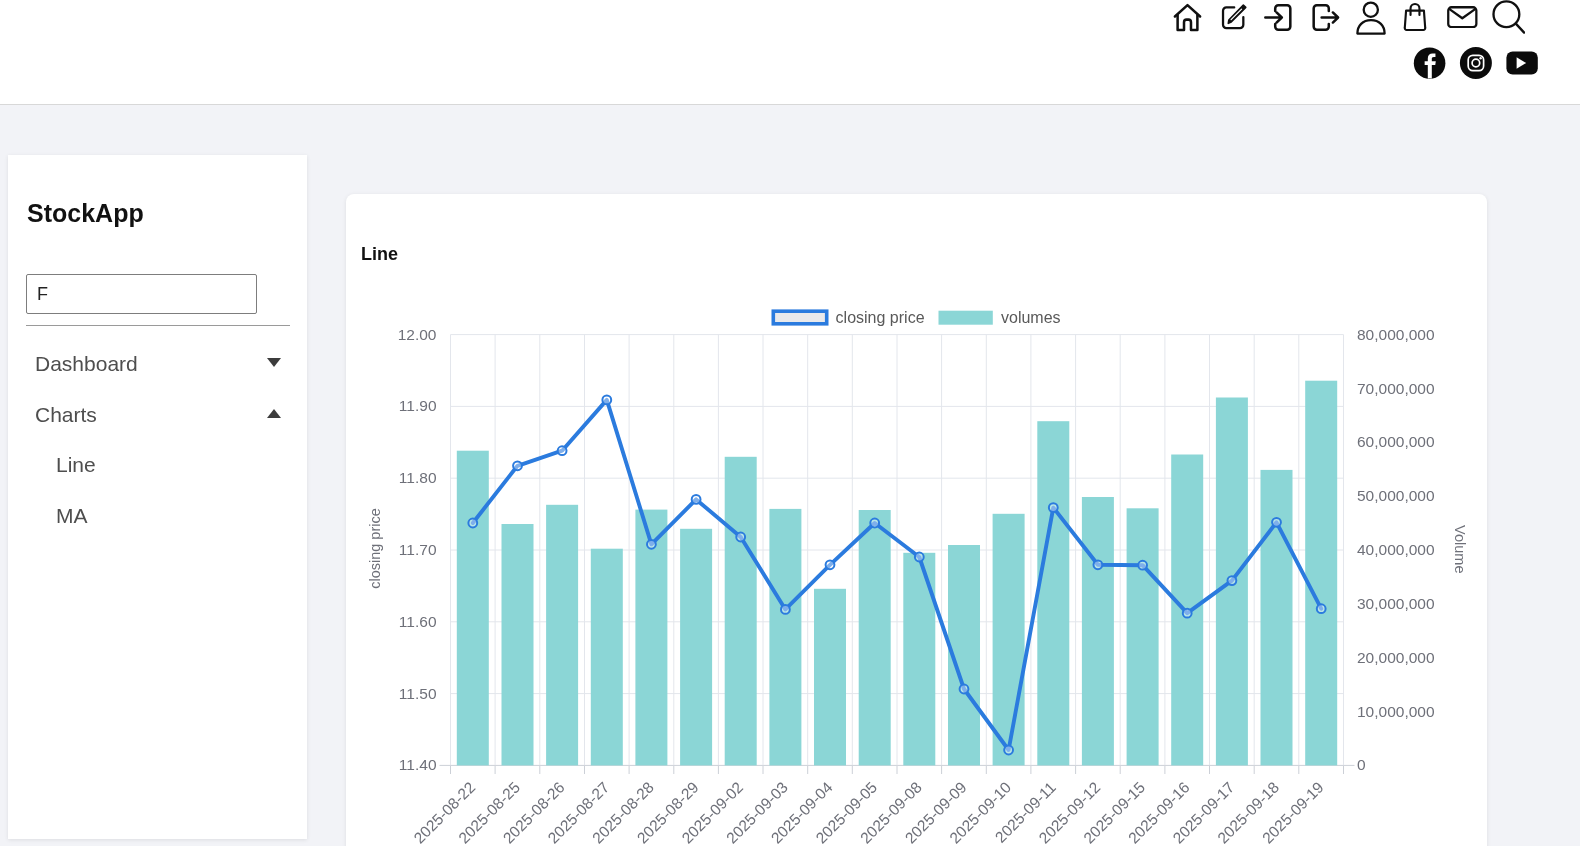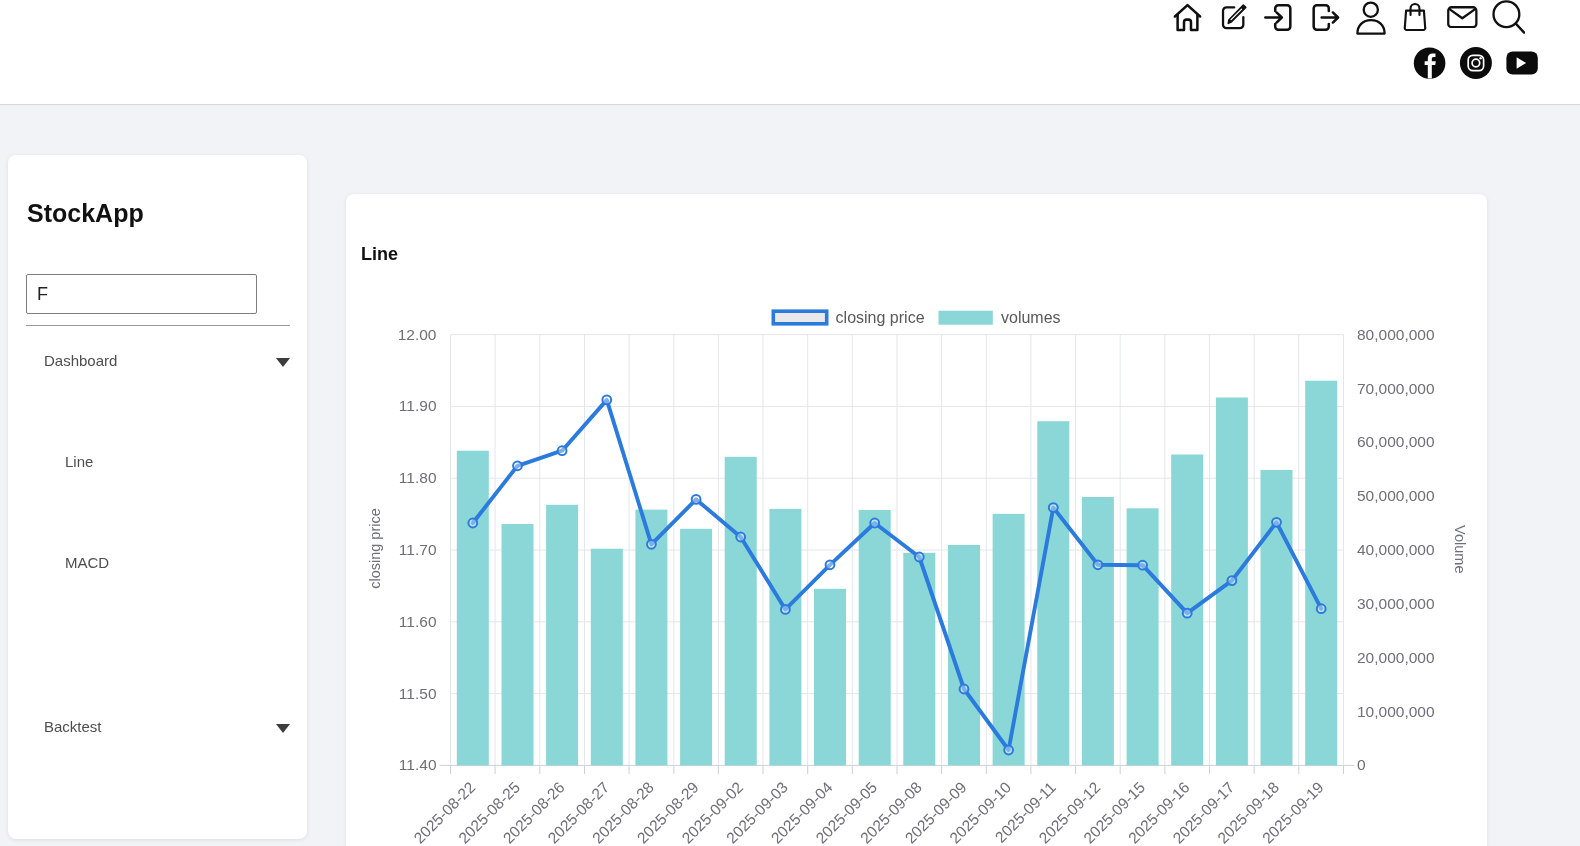--- a/index.html
+++ b/index.html
@@ -1,26 +1,26 @@
 <!DOCTYPE html>
 <html><head><meta charset="utf-8"><title>StockApp</title>
 <style>
   * { margin:0; padding:0; box-sizing:border-box; }
   html,body { width:1580px; height:846px; overflow:hidden;
     font-family:"Liberation Sans", sans-serif; background:#f2f3f7; }
   .hdr { position:absolute; left:0; top:0; width:1580px; height:105px;
     background:#fff; border-bottom:1px solid #d8d8d8; }
   .side { position:absolute; left:8px; top:155px; width:299px; height:684px;
-    background:#fff; border-radius:8px; box-shadow:0 1px 4px rgba(0,0,0,.09); }
+    background:#fff; border-radius:0; box-shadow:0 1px 4px rgba(0,0,0,.09); }
   .brand { position:absolute; left:19px; top:44px; font-size:25px; font-weight:bold; color:#111; }
   .sin { position:absolute; left:18px; top:119px; width:231px; height:40px;
     border:1px solid #7d7d7d; border-radius:2px; font-size:18px; padding:0 10px;
     font-family:"Liberation Sans", sans-serif; color:#222; outline:none; background:#fff; }
   .hr { position:absolute; left:18px; top:170px; width:264px; height:1px; background:#9a9a9a; }
-  .mi { position:absolute; left:27px; width:246px; height:30px; font-size:15px; color:#4e4e4e;margin-left:9px; }
+  .mi { position:absolute; left:27px; width:246px; height:30px; font-size:21px; color:#4e4e4e; }
   .mi span:first-child { position:absolute; left:0; top:2px; }
   .mi.sub { left:48px; }
   .tri { position:absolute; right:0; top:8px; width:0; height:0;
     border-left:7px solid transparent; border-right:7px solid transparent; }
   .td { border-top:9.5px solid #3c3c3c; }
   .tu { border-bottom:9.5px solid #3c3c3c; border-top:none; }
   .card { position:absolute; left:346px; top:194px; width:1141px; height:700px;
     background:#fff; border-radius:8px; box-shadow:0 1px 4px rgba(0,0,0,.09); }
   .ct { position:absolute; left:15px; top:51px; font-size:18px; line-height:1; font-weight:bold; color:#111; }
 </style></head>
@@ -71,29 +71,29 @@
 </svg>
   </div>
 <div class="side">
   <div class="brand">StockApp</div>
   <input class="sin" value="F" style="">
   <div class="hr"></div>
   <div class="mi" style="top:195px">
       <span>Dashboard</span>
       <span class="tri td"></span>
     </div>
+  <div class="mi" style="top:246px">
+      <span>Charts</span>
+      <span class="tri tu"></span>
+    </div>
   <div class="mi sub" style="top:296px">
       <span>Line</span>
     </div>
-  <div class="mi sub" style="top:397px">
-      <span>MACD</span>
-    </div>
-  <div class="mi" style="top:561px">
-      <span>Backtest</span>
-      <span class="tri td"></span>
+  <div class="mi sub" style="top:347px">
+      <span>MA</span>
     </div>
 </div>
 <div class="card">
   <div class="ct">Line</div>
   <svg width="1141" height="652" viewBox="346 194 1141 652" font-family="Liberation Sans, sans-serif" style="position:absolute;left:0;top:0">
       <line x1="450.5" y1="334.6" x2="1343.5" y2="334.6" stroke="#e3e6ec" stroke-width="1"></line>
       <line x1="450.5" y1="406.4" x2="1343.5" y2="406.4" stroke="#e3e6ec" stroke-width="1"></line>
       <line x1="450.5" y1="478.2" x2="1343.5" y2="478.2" stroke="#e3e6ec" stroke-width="1"></line>
       <line x1="450.5" y1="550.0" x2="1343.5" y2="550.0" stroke="#e3e6ec" stroke-width="1"></line>
       <line x1="450.5" y1="621.8" x2="1343.5" y2="621.8" stroke="#e3e6ec" stroke-width="1"></line>

